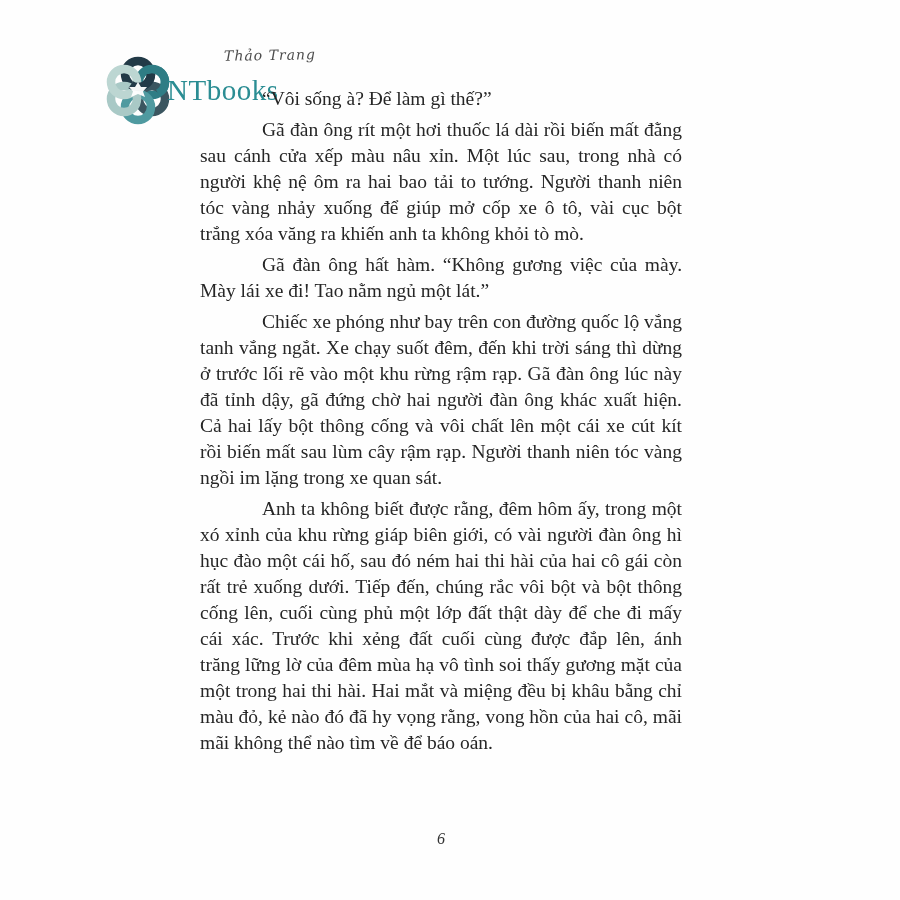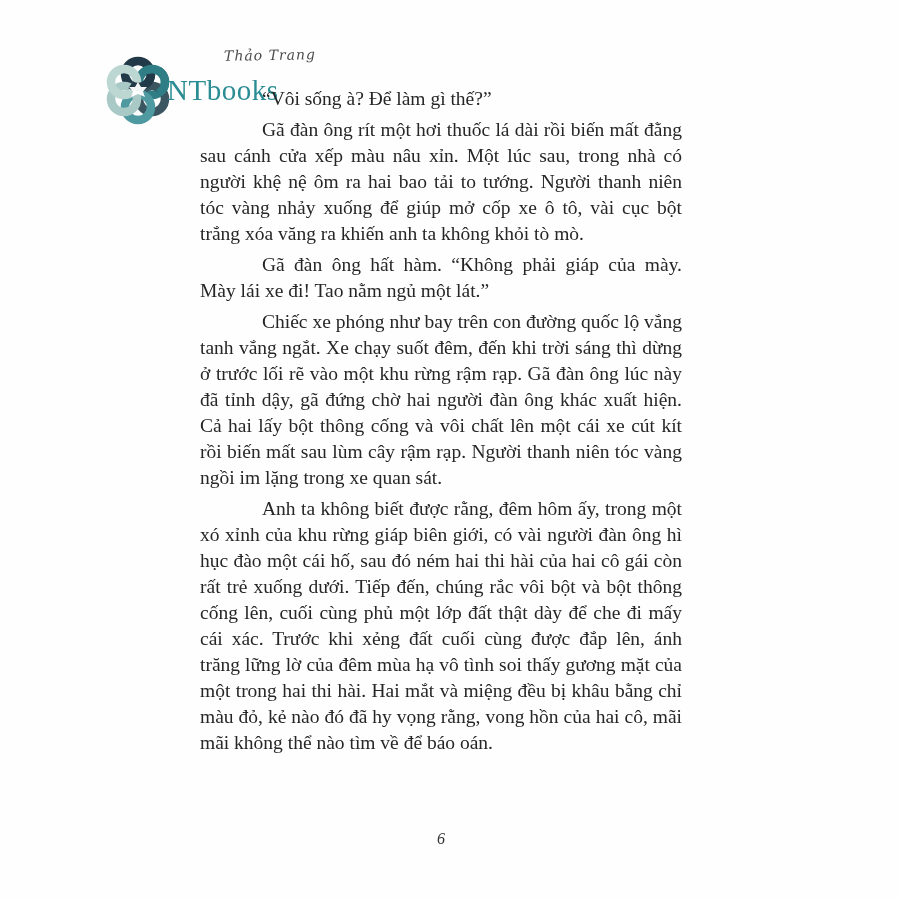--- a/index.html
+++ b/index.html
@@ -97,20 +97,20 @@
       </svg>
     </span>
     <span class="brand-text">NTbooks</span>
   </div>
 
   <div class="running-header">Thảo Trang</div>
 
   <div class="textblock">
     <p>“Vôi sống à? Để làm gì thế?”</p>
     <p>Gã đàn ông rít một hơi thuốc lá dài rồi biến mất đằng sau cánh cửa xếp màu nâu xỉn. Một lúc sau, trong nhà có người khệ nệ ôm ra hai bao tải to tướng. Người thanh niên tóc vàng nhảy xuống để giúp mở cốp xe ô tô, vài cục bột trắng xóa văng ra khiến anh ta không khỏi tò mò.</p>
-    <p>Gã đàn ông hất hàm. “Không phải giáp của mày. Mày lái xe đi! Tao nằm ngủ một lát.”</p>
+    <p>Gã đàn ông hất hàm. “Không gương việc của mày. Mày lái xe đi! Tao nằm ngủ một lát.”</p>
     <p>Chiếc xe phóng như bay trên con đường quốc lộ vắng tanh vắng ngắt. Xe chạy suốt đêm, đến khi trời sáng thì dừng ở trước lối rẽ vào một khu rừng rậm rạp. Gã đàn ông lúc này đã tỉnh dậy, gã đứng chờ hai người đàn ông khác xuất hiện. Cả hai lấy bột thông cống và vôi chất lên một cái xe cút kít rồi biến mất sau lùm cây rậm rạp. Người thanh niên tóc vàng ngồi im lặng trong xe quan sát.</p>
     <p>Anh ta không biết được rằng, đêm hôm ấy, trong một xó xỉnh của khu rừng giáp biên giới, có vài người đàn ông hì hục đào một cái hố, sau đó ném hai thi hài của hai cô gái còn rất trẻ xuống dưới. Tiếp đến, chúng rắc vôi bột và bột thông cống lên, cuối cùng phủ một lớp đất thật dày để che đi mấy cái xác. Trước khi xẻng đất cuối cùng được đắp lên, ánh trăng lững lờ của đêm mùa hạ vô tình soi thấy gương mặt của một trong hai thi hài. Hai mắt và miệng đều bị khâu bằng chỉ màu đỏ, kẻ nào đó đã hy vọng rằng, vong hồn của hai cô, mãi mãi không thể nào tìm về để báo oán.</p>
   </div>
 
   <div class="folio">6</div>
 
 </div>
 
 </body></html>

